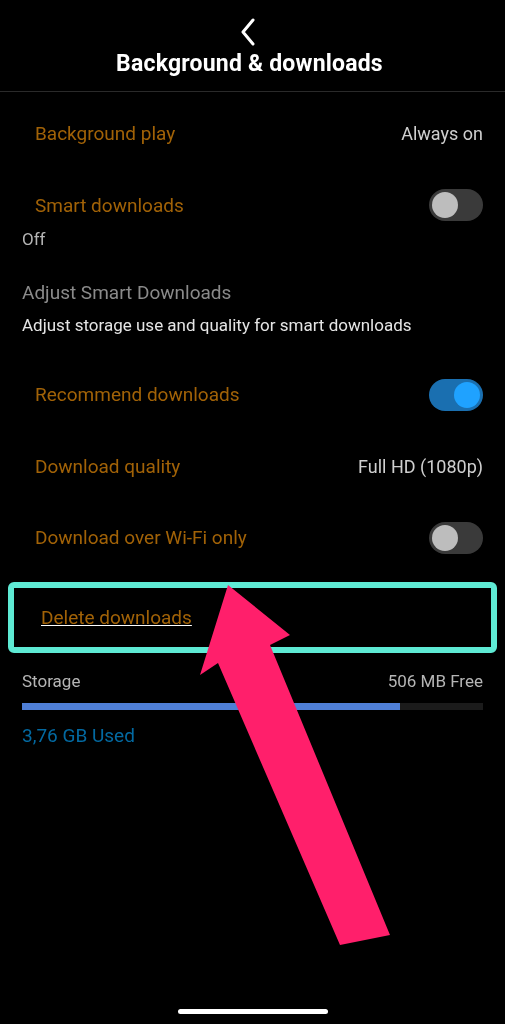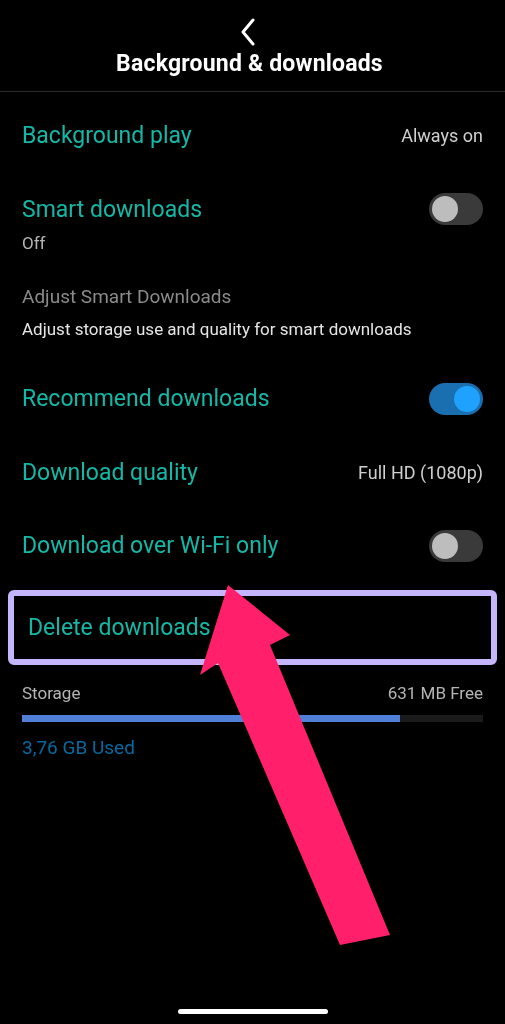--- a/index.html
+++ b/index.html
@@ -33,21 +33,21 @@
       font-weight: 700;
       letter-spacing: 0.2px;
     }
     .list { padding: 8px 0; }
     .row {
       display: flex;
       align-items: center;
       justify-content: space-between;
       padding: 22px 22px;
     }
-    .row .label { font-size: 23px; color: #14b8a6; font-weight: 400; }
+    .row .label { font-size: 19px; color: #a16207; font-weight: 400; margin-left: 13px; }
     .row .value { font-size: 18px; color: #cfcfcf; }
     .sub-row { padding: 0 22px 22px 22px; margin-top: -14px; }
     .sub-row .sub { font-size: 17px; color: #b5b5b5; }
     .section-disabled { padding: 10px 22px 20px 22px; }
     .section-disabled .stitle { font-size: 19px; color: #8a8a8a; margin-bottom: 10px; }
     .section-disabled .sdesc { font-size: 17px; color: #e5e5e5; line-height: 1.35; }
     .toggle {
       width: 54px; height: 32px; border-radius: 16px;
       position: relative; flex-shrink: 0;
     }
@@ -55,22 +55,23 @@
       width: 26px; height: 26px; border-radius: 50%;
       position: absolute; top: 3px;
       background: #bdbdbd;
     }
     .toggle.off { background: #3a3a3a; }
     .toggle.off .knob { left: 3px; }
     .toggle.on { background: #1a6fb0; }
     .toggle.on .knob { right: 3px; background: #1fa2ff; }
     .highlight-box {
       margin: 6px 8px 2px 8px;
-      border: 6px solid #c4b5fd;
+      border: 6px solid #5eead4;
       border-radius: 6px;
+      text-decoration: underline;
     }
     .highlight-box .row { padding: 18px 14px; }
     .storage-block { padding: 16px 22px 10px 22px; }
     .storage-top {
       display: flex; justify-content: space-between;
       font-size: 17px; color: #b5b5b5; margin-bottom: 12px;
     }
     .storage-bar {
       width: 100%; height: 7px; background: #1b1b1b;
       position: relative; margin-bottom: 14px;
@@ -149,21 +150,21 @@
 
   <div class="highlight-box">
     <div class="row">
       <span class="label">Delete downloads</span>
     </div>
   </div>
 
   <div class="storage-block">
     <div class="storage-top">
       <span>Storage</span>
-      <span>631 MB Free</span>
+      <span>506 MB Free</span>
     </div>
     <div class="storage-bar">
       <div class="fill" style="width:82%"></div>
     </div>
     <div class="storage-used">3,76 GB Used</div>
   </div>
 
 </div>
 
 <svg class="arrow-annotation" width="260" height="380">

